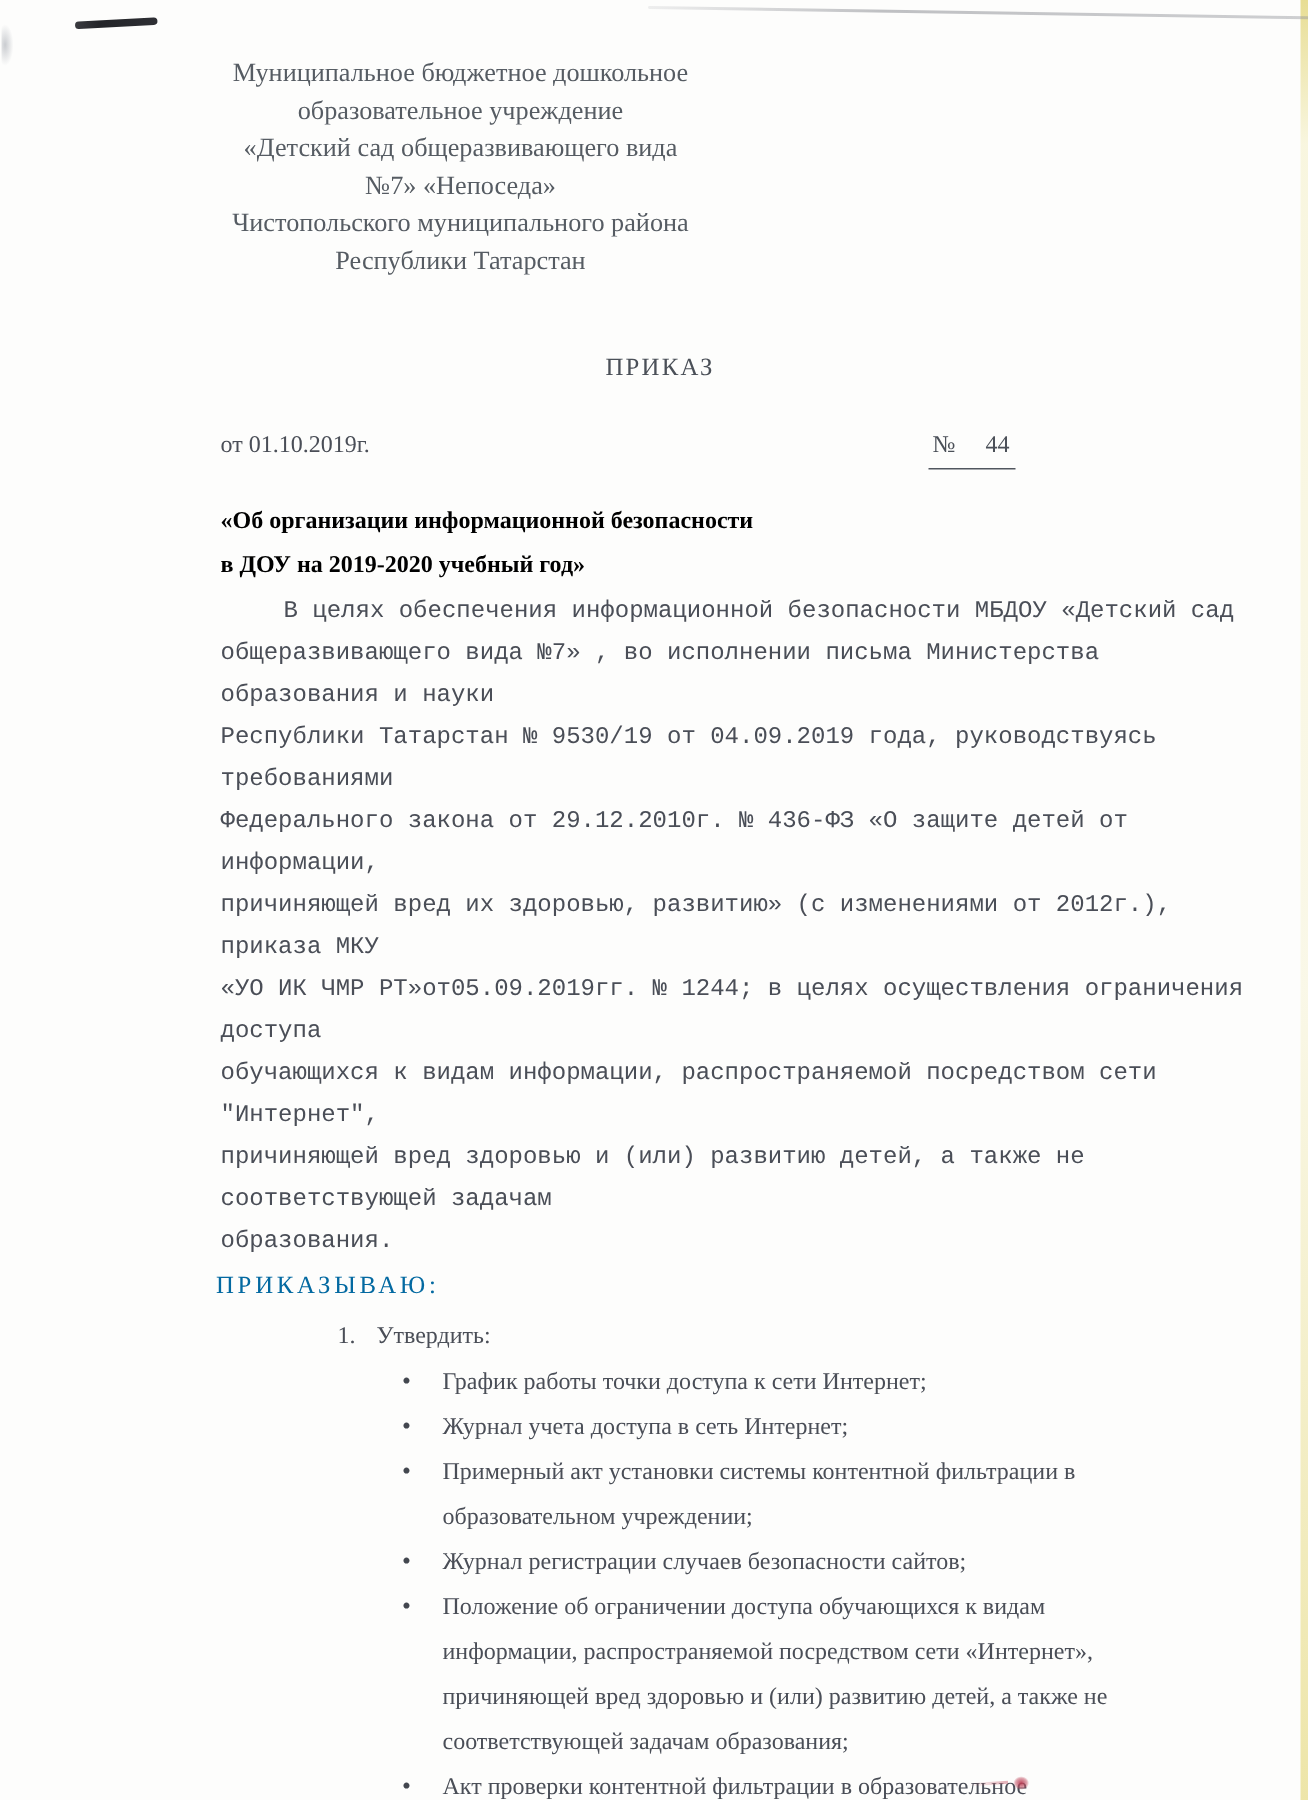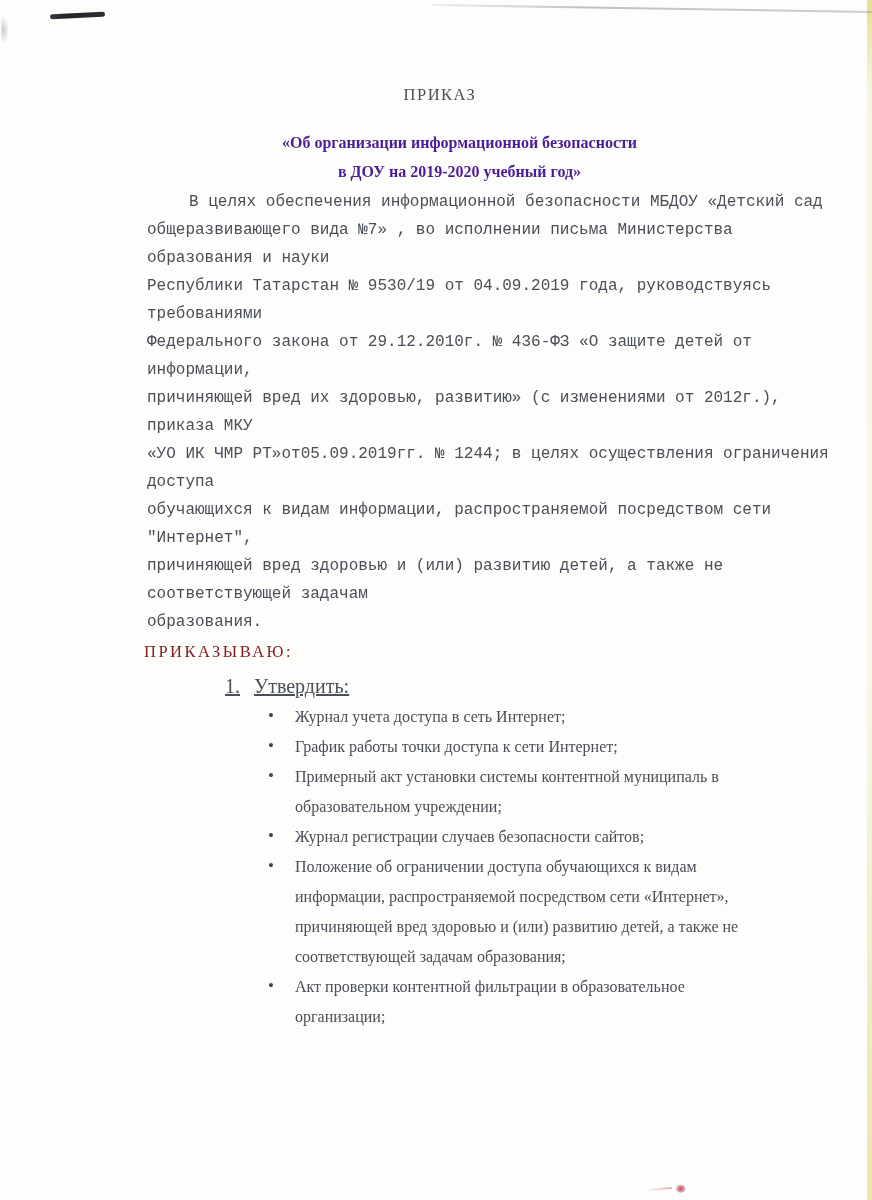--- a/index.html
+++ b/index.html
@@ -42,56 +42,66 @@
 
   
   .date-row{display:flex;align-items:baseline;margin:26px 146px 0 147px;
     font-size:16px;line-height:25px;}
   .order-number{margin-left:auto;margin-right:49px;
     border-bottom:1.5px solid #51565e;padding:0 4px 3px 3px;color:#4b5058;}
   .num-val{margin-left:20px;}
 
   
   .subject{margin:20px 100px 0 147px;font-weight:bold;font-size:16px;
-    line-height:29px;white-space:pre-line;color:#4c1d95;text-align:center;}
+    line-height:29px;white-space:pre-line;color:#000000;}
 
   
   .preamble{margin:2px 36px 0 147px;font-size:16px;line-height:28px;
     white-space:pre-line;text-indent:42px;font-family:Liberation Mono, monospace;}
 
   
   .resolution{margin:2px 0 0 144px;font-size:16.5px;letter-spacing:2.5px;
-    line-height:28px;color:#7f1d1d;}
+    line-height:28px;color:#0369a1;}
 
   
-  .item1{margin:6px 0 0 225px;font-size:20px;line-height:28px;text-decoration:underline;}
+  .item1{margin:6px 0 0 225px;font-size:16px;line-height:28px;}
   .item1 .item-text{margin-left:14px;}
 
   
   .bullets{list-style:none;margin:2px 60px 0 0;padding:0 0 0 295px;
     font-size:16px;line-height:30px;}
   .bullets li{position:relative;white-space:pre-line;}
   .bullets li::before{content:"\2022";position:absolute;left:-27px;top:-1px;
     font-size:17px;color:#43474f;}
 </style>
 </head>
 <body>
 
 <div class="page">
 
   <div class="edge-tint"></div>
   <div class="top-edge-line"></div>
   <div class="pen-stroke"></div>
   <div class="left-smudge"></div>
 
   <header class="org-header">
+    <div class="org org-left">Муниципальное бюджетное дошкольное
+образовательное учреждение
+«Детский сад общеразвивающего вида
+№7» «Непоседа»
+Чистопольского муниципального района
+Республики Татарстан</div>
   </header>
 
   <h1 class="title">ПРИКАЗ</h1>
 
+  <div class="date-row">
+    <span class="order-date">от 01.10.2019г.</span>
+    <span class="order-number"><span>№</span><span class="num-val">44</span></span>
+  </div>
 
   <div class="subject">«Об организации информационной безопасности
 в ДОУ на 2019-2020 учебный год»</div>
 
   <p class="preamble">В целях обеспечения информационной безопасности МБДОУ «Детский сад
 общеразвивающего вида №7» , во исполнении письма Министерства образования и науки
 Республики Татарстан № 9530/19 от 04.09.2019 года, руководствуясь требованиями
 Федерального закона от 29.12.2010г. № 436-ФЗ «О защите детей от информации,
 причиняющей вред их здоровью, развитию» (с изменениями от 2012г.), приказа МКУ
 «УО ИК ЧМР РТ»от05.09.2019гг. № 1244; в целях осуществления ограничения доступа
@@ -99,23 +109,23 @@
 причиняющей вред здоровью и (или) развитию детей, а также не соответствующей задачам
 образования.</p>
 
   <div class="resolution">ПРИКАЗЫВАЮ:</div>
 
   <div class="item1">
     <span class="item-number">1.</span><span class="item-text">Утвердить:</span>
   </div>
 
   <ul class="bullets">
+    <li>График работы точки доступа к сети Интернет;</li>
     <li>Журнал учета доступа в сеть Интернет;</li>
-    <li>График работы точки доступа к сети Интернет;</li>
-    <li>Примерный акт установки системы контентной муниципаль в
+    <li>Примерный акт установки системы контентной фильтрации в
 образовательном учреждении;</li>
     <li>Журнал регистрации случаев безопасности сайтов;</li>
     <li>Положение об ограничении доступа обучающихся к видам
 информации, распространяемой посредством сети «Интернет»,
 причиняющей вред здоровью и (или) развитию детей, а также не
 соответствующей задачам образования;</li>
     <li>Акт проверки контентной фильтрации в образовательное
 организации;</li>
   </ul>
 

